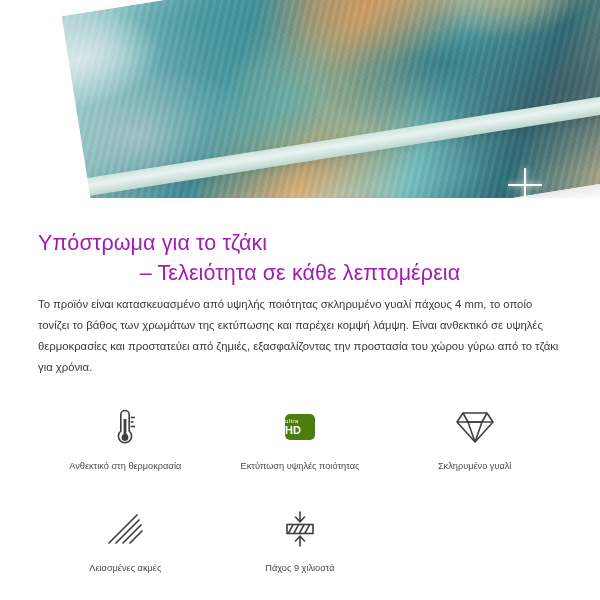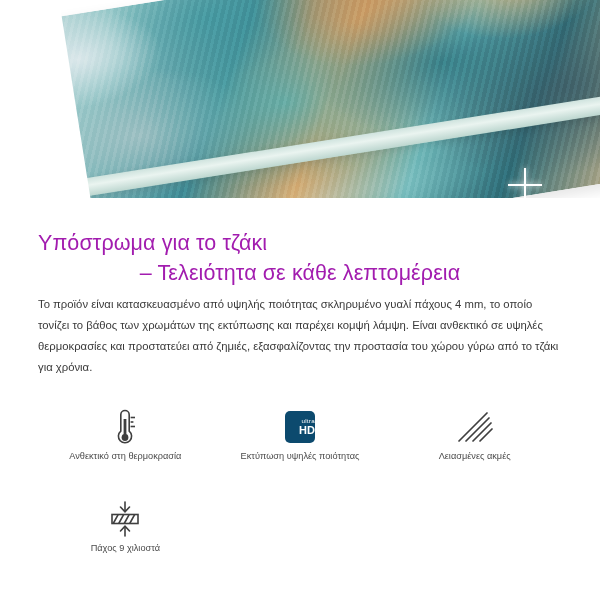--- a/index.html
+++ b/index.html
@@ -144,35 +144,36 @@
   }
   .feature-icon {
     width: 46px;
     height: 46px;
     display: flex;
     align-items: center;
     justify-content: center;
     color: #3f3f3f;
   }
   .feature-label {
+    margin-top: 10px;
     font-size: 9.2px;
     line-height: 12px;
     color: #4a4a4a;
     max-width: 150px;
   }
   svg { display: block; }
   .hd-badge {
     width: 30px;
-    height: 32px;
+    height: 26px;
     border-radius: 5px;
-    background: #0c4a6e;
+    background: #4d7c0f;
     color: #ffffff;
     display: flex;
     flex-direction: column;
-    align-items: flex-end;
+    align-items: flex-start;
     justify-content: center;
     line-height: 1;
   }
   .hd-badge .u { font-size: 6.2px; letter-spacing: 0.3px; }
   .hd-badge .hd { font-size: 11px; font-weight: bold; margin-top: 1px; }
 </style>
 </head>
 <body>
 
 <div class="page">
@@ -213,20 +214,32 @@
       <div class="feature-icon">
         <div class="hd-badge">
           <span class="u">ultra</span>
           <span class="hd">HD</span>
         </div>
       </div>
       <div class="feature-label">Εκτύπωση υψηλές ποιότητας</div>
     </div>
 
 
+    <div class="feature">
+      <div class="feature-icon">
+        <svg width="40" height="36" viewBox="0 0 40 36" fill="none" stroke="#3f3f3f" stroke-width="1.6" stroke-linejoin="round">
+          <path d="M8 4 H32 L38 13 L20 33 L2 13 Z"></path>
+          <path d="M2 13 H38"></path>
+          <path d="M8 4 L13 13 L20 33"></path>
+          <path d="M32 4 L27 13 L20 33"></path>
+          <path d="M13 13 H27"></path>
+        </svg>
+      </div>
+      <div class="feature-label">Σκληρυμένο γυαλί</div>
+    </div>
 
     <div class="feature">
       <div class="feature-icon">
         <svg width="38" height="34" viewBox="0 0 38 34" fill="none" stroke="#3f3f3f" stroke-width="1.7" stroke-linecap="round">
           <path d="M3 31 L31 3"></path>
           <path d="M10 31 L33 8"></path>
           <path d="M17 31 L35 13"></path>
           <path d="M24 31 L36 19"></path>
         </svg>
       </div>

